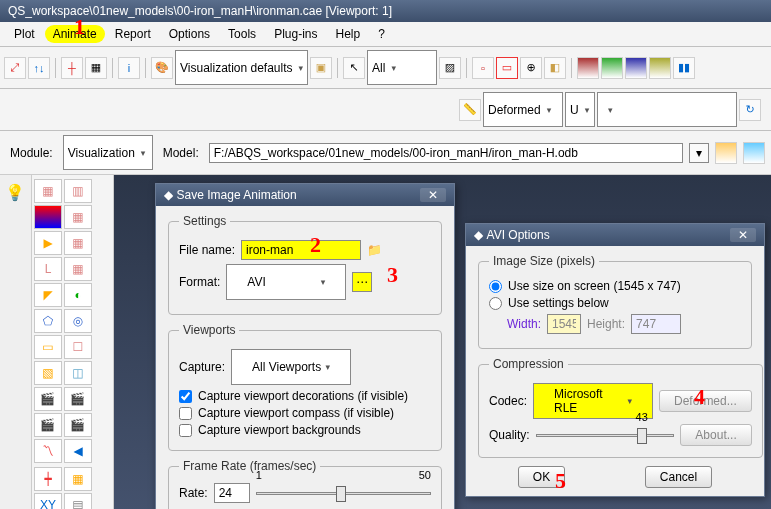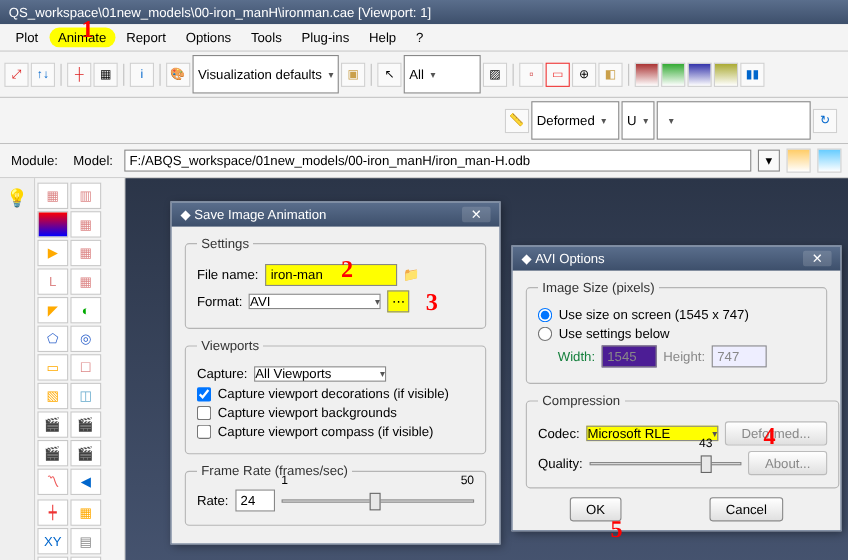--- a/index.html
+++ b/index.html
@@ -24,21 +24,21 @@
 .viewport { flex: 1; background: linear-gradient(#2b3548,#465470); position: relative; }
 .dialog { position: absolute; background: #f0f0f0; border: 1px solid #6a7a94; box-shadow: 2px 2px 8px rgba(0,0,0,.4); }
 .dlg-title { background: linear-gradient(#5a6e8c,#3d4f6b); color: #fff; padding: 4px 8px; display: flex; align-items: center; justify-content: space-between; }
 .dlg-title .x { background: rgba(255,255,255,.15); color: #fff; padding: 0 8px; border-radius: 2px; cursor: pointer; }
 .dlg-body { padding: 8px 12px; }
 fieldset { border: 1px solid #b5b5b5; border-radius: 4px; padding: 8px 10px 10px; margin-bottom: 8px; }
 legend { padding: 0 4px; color: #333; }
 .frow { display: flex; align-items: center; gap: 6px; margin: 4px 0; }
 input[type=text] { border: 1px solid #888; padding: 2px 4px; width: 120px; background: #fff; }
 input.hl { background: #ffff00; }
-.sel-wide { border: 1px solid #888; background: #fff; padding: 1px 0; height: 14px; display: inline-flex; align-items: center; min-width: 120px; }
+.sel-wide { border: 1px solid #888; background: #fff; padding: 1px 20px; height: 36px; display: inline-flex; align-items: center; min-width: 120px; }
 .sel-wide::after { content: "▾"; margin-left: auto; font-size: 9px; color: #555; }
 .optbtn { width: 20px; height: 20px; border: 1px solid #888; background: #fafafa; display: inline-flex; align-items: center; justify-content: center; }
 .chk { display: flex; align-items: center; gap: 6px; margin: 3px 0; }
 .chk input { width: 13px; height: 13px; }
 .slider-row { display: flex; align-items: center; gap: 6px; }
 .slider-track { position: relative; flex: 1; height: 24px; }
 .slider-track .bar { position: absolute; top: 11px; left: 0; right: 0; height: 3px; border: 1px solid #888; background: #e0e0e0; }
 .slider-track .thumb { position: absolute; top: 5px; width: 10px; height: 16px; background: #e8e8e8; border: 1px solid #666; }
 .slider-track .lab { position: absolute; top: -12px; font-size: 11px; }
 .btn { border: 1px solid #888; background: linear-gradient(#fff,#e0e0e0); padding: 3px 14px; border-radius: 3px; cursor: pointer; }
@@ -93,20 +93,21 @@
 <div class="toolbar" style="justify-content:flex-end;padding-right:10px">
   <div class="tbtn">📏</div>
   <div class="sel" style="min-width:80px">Deformed</div>
   <div class="sel" style="min-width:30px">U</div>
   <div class="sel" style="min-width:140px"></div>
   <div class="tbtn" style="color:#06c">↻</div>
 </div>
 
 <div class="module-row">
   <span class="label">Module:</span>
+  <div class="sel" style="min-width:90px">Visualization</div>
   <span class="label">Model:</span>
   <input type="text" style="flex: 1 1 0%;" value="F:/ABQS_workspace/01new_models/00-iron_manH/iron_man-H.odb">
   <div class="optbtn">▾</div>
   <div class="tbtn" style="background:linear-gradient(#fc6,#fff)"></div>
   <div class="tbtn" style="background:linear-gradient(#6cf,#fff)"></div>
 </div>
 
 <div class="workarea">
   <div class="left-rail">
     <div style="margin-top:4px;color:#f5c021;font-size:16px">💡</div>
@@ -197,25 +198,25 @@
       <div class="frow">
         <span>Capture:</span>
         <div class="sel-wide">All Viewports</div>
       </div>
       <label class="chk">
           <input type="checkbox" checked="" style="">
           <span>Capture viewport decorations (if visible)</span>
         </label>
       <label class="chk">
           <input type="checkbox" style="">
+          <span>Capture viewport compass (if visible)</span>
+        </label>
+      <label class="chk">
+          <input type="checkbox" style="">
           <span>Capture viewport backgrounds</span>
-        </label>
-      <label class="chk">
-          <input type="checkbox" style="">
-          <span>Capture viewport compass (if visible)</span>
         </label>
     </fieldset>
     <fieldset>
       <legend>Frame Rate (frames/sec)</legend>
       <div class="slider-row">
         <span>Rate:</span>
         <input type="text" style="width: 36px;" value="24">
         <div class="slider-track">
           <span class="lab" style="left:0">1</span>
           <span class="lab" style="right:0">50</span>
@@ -237,22 +238,22 @@
       <legend>Image Size (pixels)</legend>
       <label class="chk">
           <input type="radio" name="sz" checked="" style="">
           <span>Use size on screen (1545 x 747)</span>
         </label>
       <label class="chk">
           <input type="radio" name="sz" style="">
           <span>Use settings below</span>
         </label>
       <div class="frow" style="margin-left:18px">
-        <span style="color:#15803d">Width:</span>
-        <input type="text" style="width: 50px; color: rgb(136, 136, 136); background: #4c1d95;" disabled="" value="1545">
+        <span style="color:#6d28d9">Width:</span>
+        <input type="text" style="width: 34px; color: rgb(136, 136, 136); background: #fef9c3;" disabled="" value="1545">
         <span style="color:#888">Height:</span>
         <input type="text" style="width: 50px; color: rgb(136, 136, 136); background: rgb(238, 238, 255);" disabled="" value="747">
       </div>
     </fieldset>
     <fieldset>
       <legend>Compression</legend>
       <div class="frow">
         <span>Codec:</span>
         <div class="sel-wide" style="background:#ffff00;min-width:120px">Microsoft RLE</div>
         <button class="btn disabled" disabled="">Deformed...</button>

